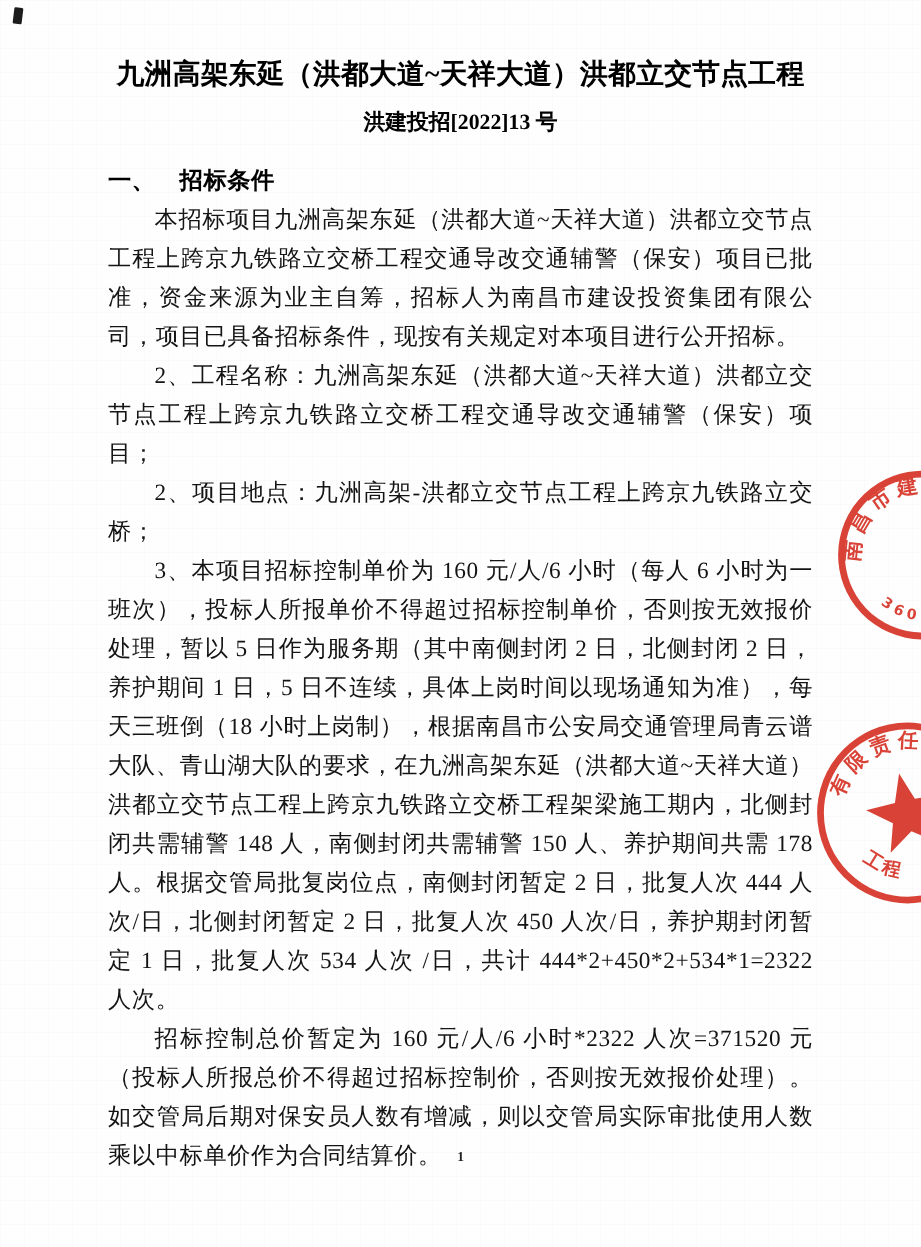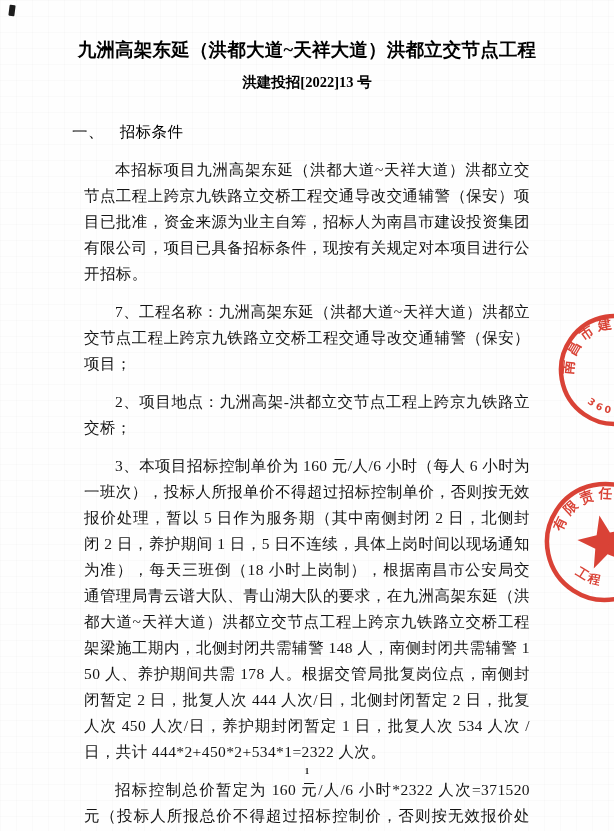--- a/index.html
+++ b/index.html
@@ -17,28 +17,28 @@
   }
   .doc{
     position:absolute;left:72px;top:36px;width:470px;
   }
   .title-line{
     text-align:center;font-weight:bold;font-size:18.5px;line-height:28px;color:#000;
     letter-spacing:0.2px;white-space:nowrap;
   }
   .doc-number{
     text-align:center;font-weight:bold;font-size:14.5px;line-height:20px;
-    margin-top:8px;margin-bottom:27px;color:#000;
+    margin-top:8px;margin-bottom:16px;color:#000;
   }
   .sec-heading{
-    font-size:15.5px;font-weight:normal;line-height:26px;margin:0;color:#000;
+    font-size:15.5px;font-weight:bold;line-height:26px;margin:0;color:#000;
     letter-spacing:0.4px;
   }
   p.para{
-    font-size:15.5px;line-height:26px;margin:12px;
+    font-size:15.5px;line-height:26px;margin:0;
     text-align:justify;text-indent:2em;word-break:break-all;
     letter-spacing:0.4px;
   }
   .page-number{
     position:absolute;left:0;right:0;top:766px;text-align:center;
     font-size:9px;font-weight:bold;color:#222;
   }
   .corner-mark{
     position:absolute;left:9px;top:5px;width:6px;height:11px;
     background:#1c1c1c;transform:rotate(7deg);border-radius:1px;
@@ -56,21 +56,21 @@
   <div class="corner-mark"></div>
 
   <div class="doc">
     <div class="title-line">九洲高架东延（洪都大道~天祥大道）洪都立交节点工程</div>
 
     <div class="doc-number">洪建投招[2022]13 号</div>
 
     <div class="sec-heading">一、　招标条件</div>
     <p class="para">本招标项目九洲高架东延（洪都大道~天祥大道）洪都立交节点工程上跨京九铁路立交桥工程交通导改交通辅警（保安）项目已批准，资金来源为业主自筹，招标人为南昌市建设投资集团有限公司，项目已具备招标条件，现按有关规定对本项目进行公开招标。</p>
 
-    <p class="para">7、工程名称：九洲高架东延（洪都大道~天祥大道）洪都立交节点工程上跨京九铁路立交桥工程交通导改交通辅警（保安）项目；</p>
+    <p class="para">2、工程名称：九洲高架东延（洪都大道~天祥大道）洪都立交节点工程上跨京九铁路立交桥工程交通导改交通辅警（保安）项目；</p>
     <p class="para">2、项目地点：九洲高架-洪都立交节点工程上跨京九铁路立交桥；</p>
     <p class="para">3、本项目招标控制单价为 160 元/人/6 小时（每人 6 小时为一班次），投标人所报单价不得超过招标控制单价，否则按无效报价处理，暂以 5 日作为服务期（其中南侧封闭 2 日，北侧封闭 2 日，养护期间 1 日，5 日不连续，具体上岗时间以现场通知为准），每天三班倒（18 小时上岗制），根据南昌市公安局交通管理局青云谱大队、青山湖大队的要求，在九洲高架东延（洪都大道~天祥大道）洪都立交节点工程上跨京九铁路立交桥工程架梁施工期内，北侧封闭共需辅警 148 人，南侧封闭共需辅警 150 人、养护期间共需 178 人。根据交管局批复岗位点，南侧封闭暂定 2 日，批复人次 444 人次/日，北侧封闭暂定 2 日，批复人次 450 人次/日，养护期封闭暂定 1 日，批复人次 534 人次 /日，共计 444*2+450*2+534*1=2322 人次。</p>
     <p class="para">招标控制总价暂定为 160 元/人/6 小时*2322 人次=371520 元（投标人所报总价不得超过招标控制价，否则按无效报价处理）。如交管局后期对保安员人数有增减，则以交管局实际审批使用人数乘以中标单价作为合同结算价。</p>
 
   </div>
 
   <svg class="seal seal-upper" width="150" height="150" viewBox="0 0 150 150">
     <g transform="rotate(-10 75 75)">
       <circle cx="75" cy="75" r="54" fill="none" stroke="#d5291b" stroke-width="4.5"></circle>
       <defs>

